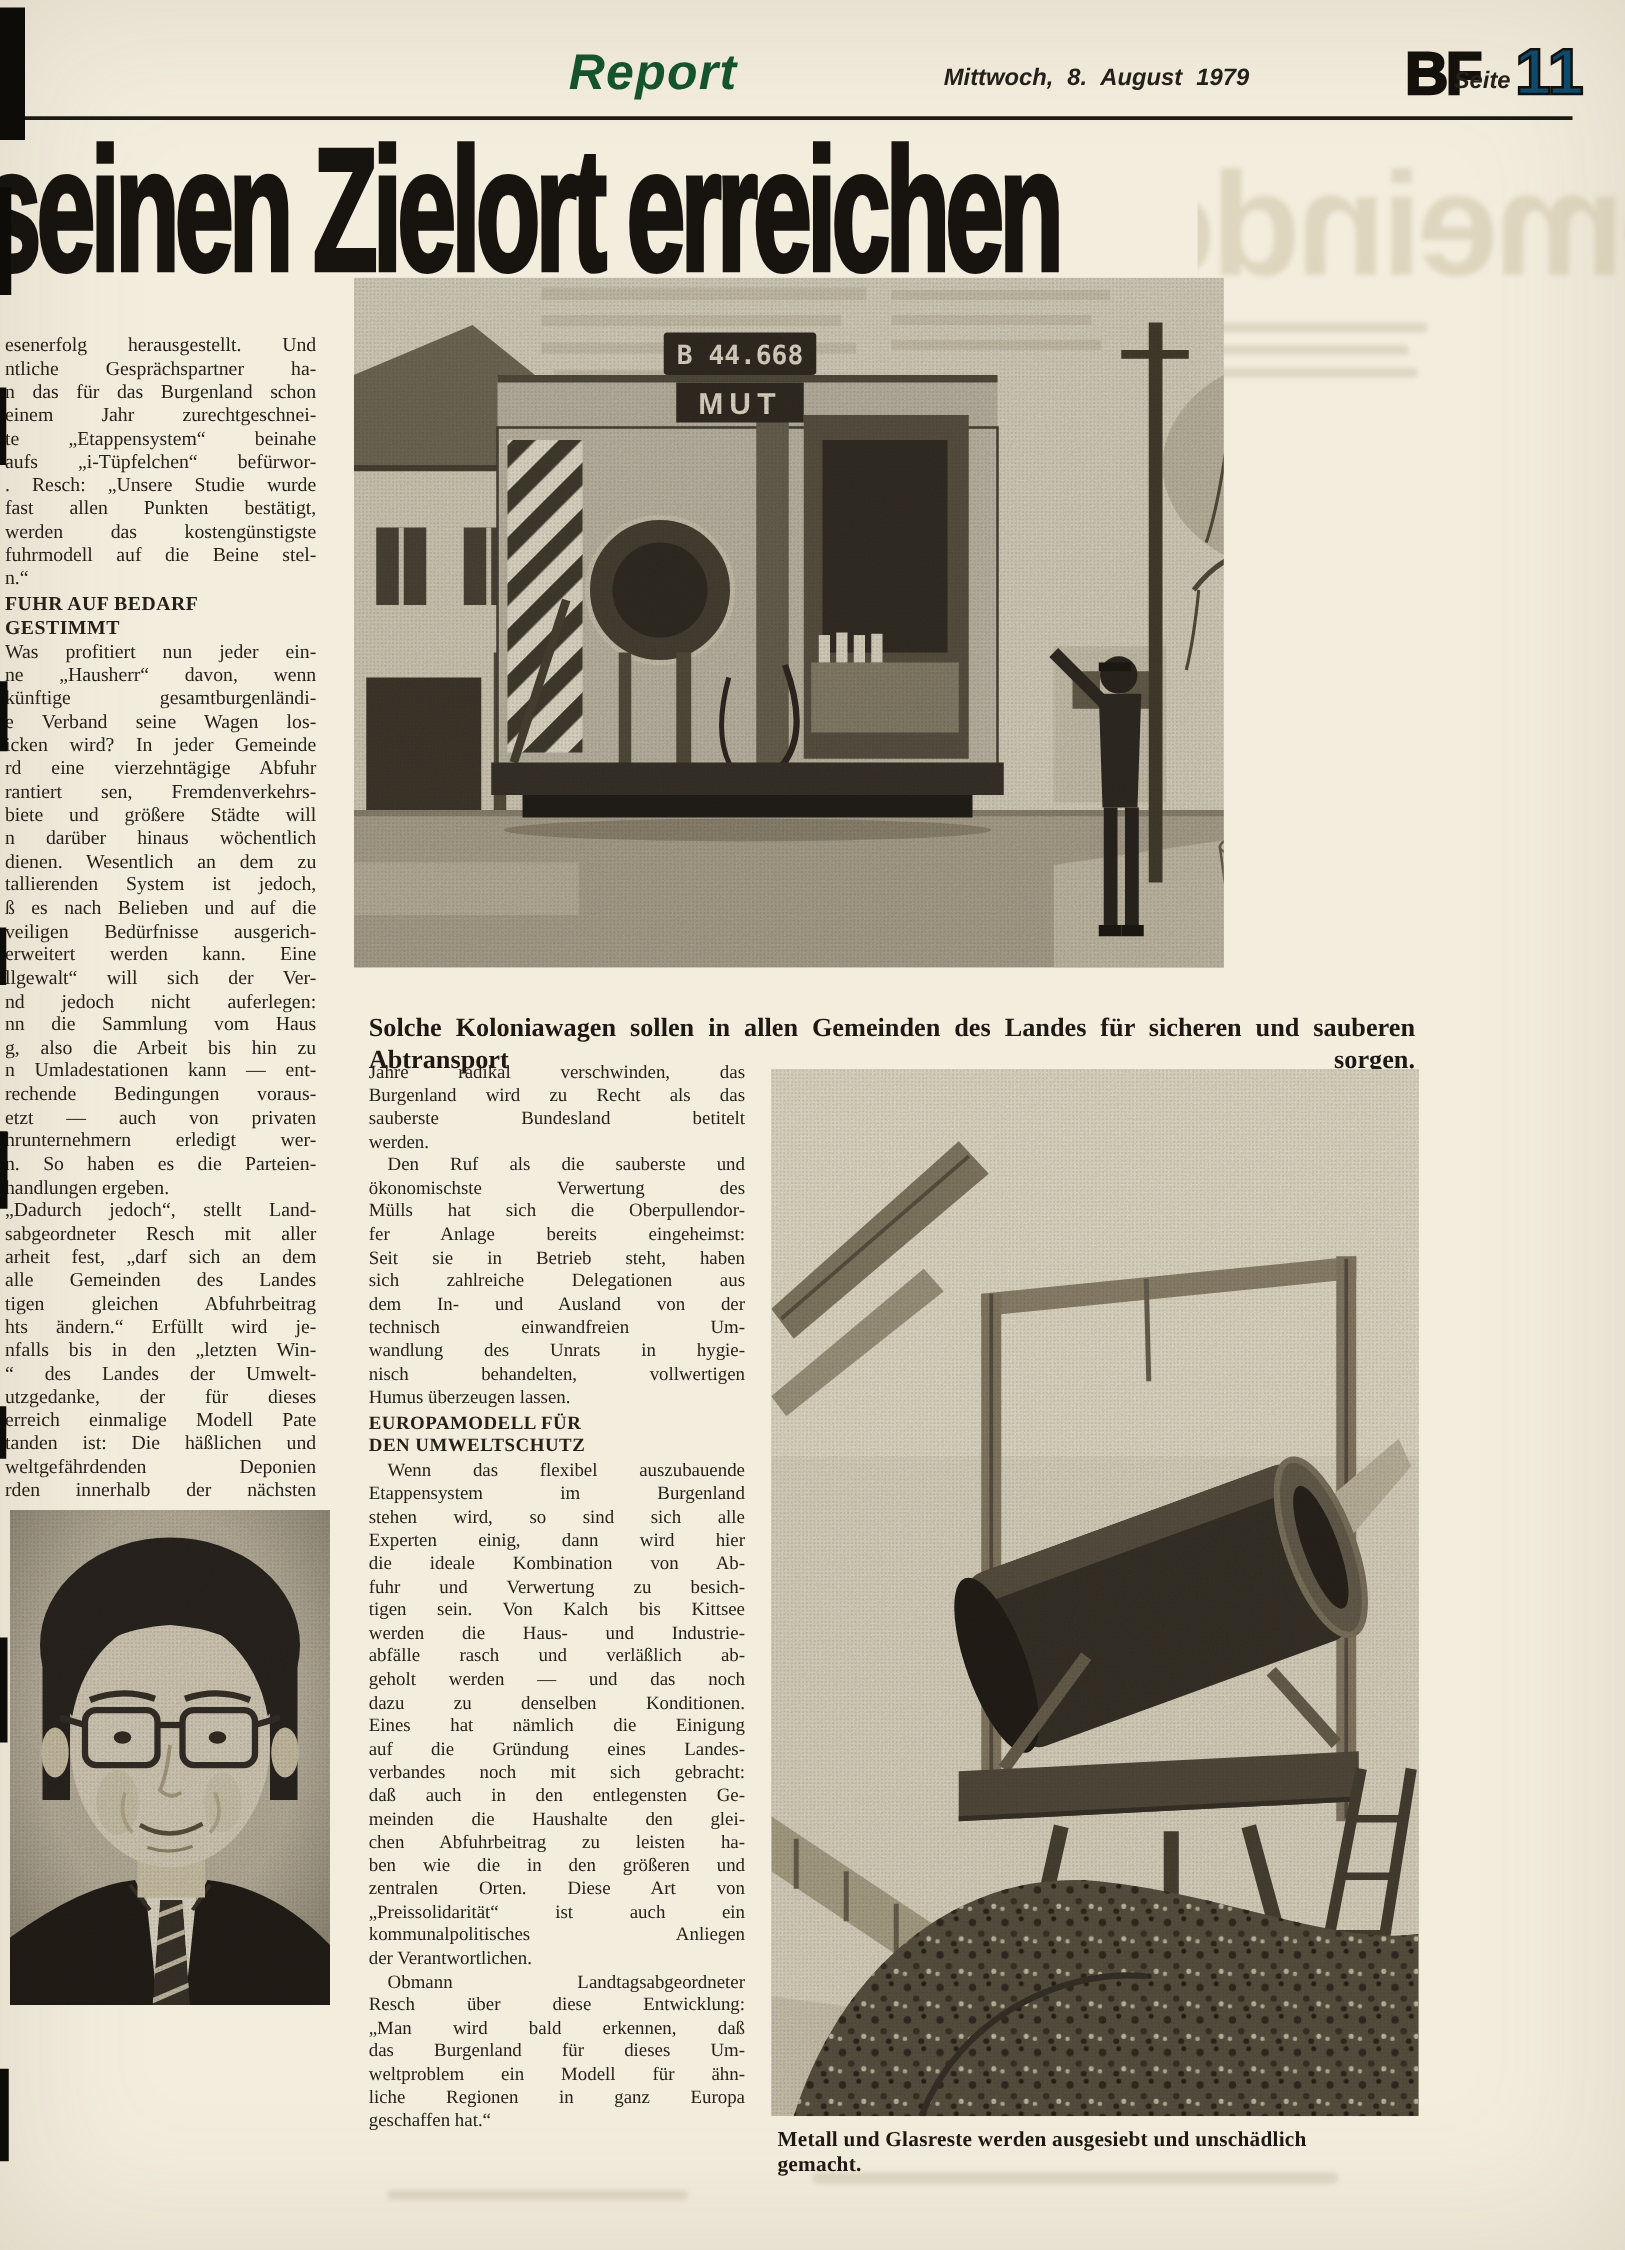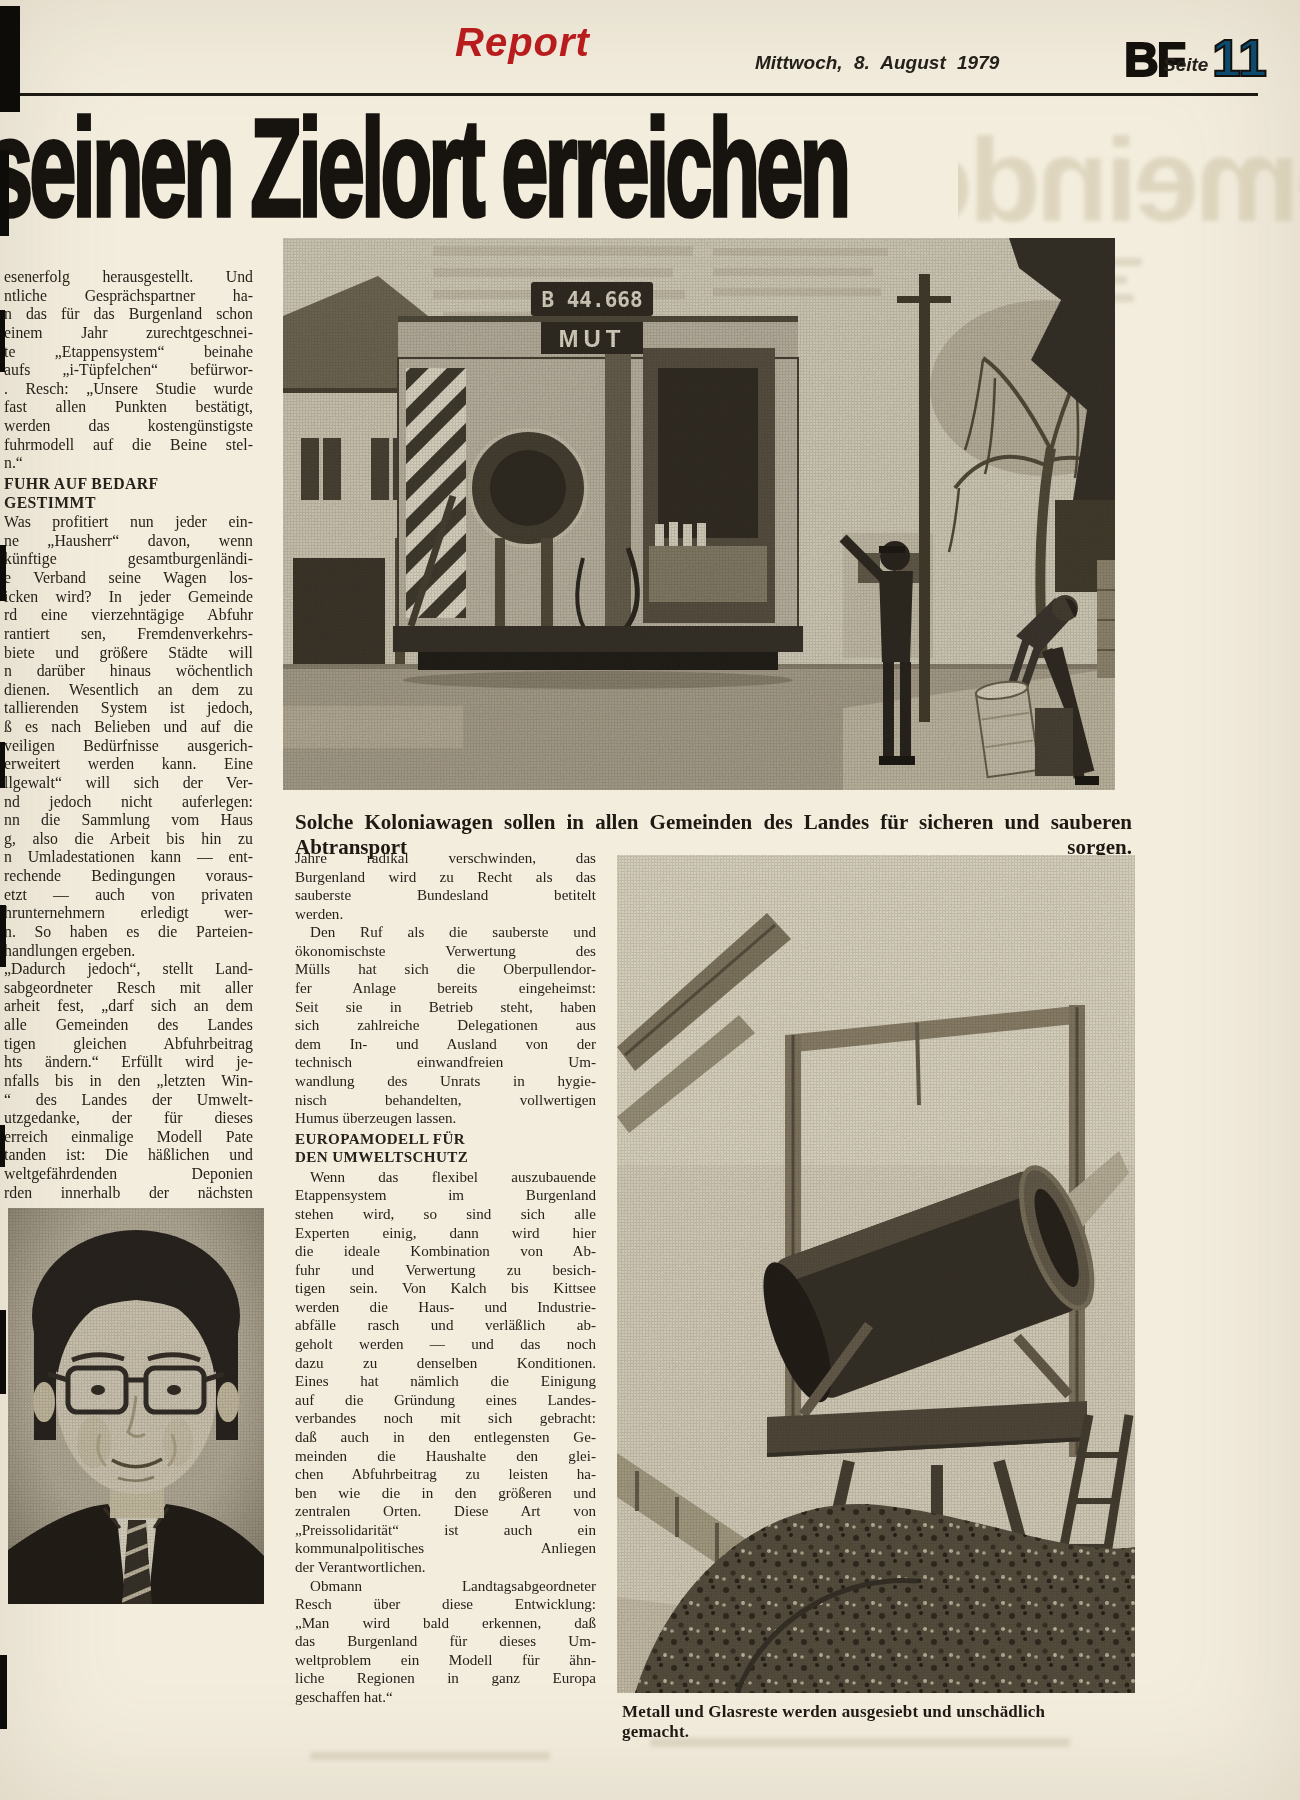--- a/index.html
+++ b/index.html
@@ -1,21 +1,21 @@
 <!DOCTYPE html>
 <html><head>
 <meta charset="utf-8">
 <style>
   html,body{margin:0;padding:0;background:#8a857a;}
   #page{position:relative;width:1300px;height:1800px;background:#f3edde;overflow:hidden;
         font-family:"Liberation Serif", serif;color:#211d16;
         box-shadow:inset 0 0 120px rgba(120,105,75,.18);}
   
-  .hdr-section{position:absolute;left:455px;top:20px;font:italic 700 40px "Liberation Sans",sans-serif;
-        letter-spacing:1px;color:#b91c1c;}
+  .hdr-section{position:absolute;left:455px;top:36px;font:italic 700 40px "Liberation Sans",sans-serif;
+        letter-spacing:1px;color:#14532d;}
   .hdr-date{position:absolute;left:755px;top:52px;font:italic 700 19px "Liberation Sans",sans-serif;
         word-spacing:6px;color:#24201a;}
   .hdr-bf{position:absolute;left:1092px;top:32px;font:700 48px "Liberation Sans",sans-serif;
         letter-spacing:-2px;color:#14110d;margin-left:32px;-webkit-text-stroke:2px #14110d;}
   .hdr-seite{position:absolute;left:1163px;top:54px;font:italic 700 19px "Liberation Sans",sans-serif;color:#24201a;}
   .hdr-num{position:absolute;left:1212px;top:28px;font:700 52px "Liberation Sans",sans-serif;
         color:#0c4a6e;-webkit-text-stroke:2px #14110d;}
   .hdr-rule{position:absolute;left:0;top:93px;width:1258px;height:3px;background:#1d1a14;}
   
   .headline{position:absolute;left:-14px;top:98px;white-space:nowrap;
@@ -187,21 +187,21 @@
         <div class="ln">  Obmann Landtagsabgeordneter</div>
         <div class="ln">Resch über diese Entwicklung:</div>
         <div class="ln">„Man wird bald erkennen, daß</div>
         <div class="ln">das Burgenland für dieses Um-</div>
         <div class="ln">weltproblem ein Modell für ähn-</div>
         <div class="ln">liche Regionen in ganz Europa</div>
         <div class="ln lastln">geschaffen hat.“</div>
       </div>
     </div>
 
-  <div class="photo" style="left:283px;top:238px;width:832px;height:552px">
+  <div class="photo" style="left:283px;top:222px;width:696px;height:552px">
     <svg width="848" height="552" viewBox="0 0 848 552">
       <defs>
         <filter id="g1">
             <feTurbulence type="fractalNoise" baseFrequency="0.8" numOctaves="2"></feTurbulence>
           <feColorMatrix type="matrix" values="0 0 0 0 0  0 0 0 0 0  0 0 0 0 0  .55 .55 .55 0 0"></feColorMatrix>
           </filter>
         <pattern id="hz" width="26" height="26" patternUnits="userSpaceOnUse" patternTransform="rotate(45)">
           <rect width="26" height="26" fill="#eee7d4"></rect>
             <rect width="13" height="26" fill="#453f32"></rect>
         </pattern>

